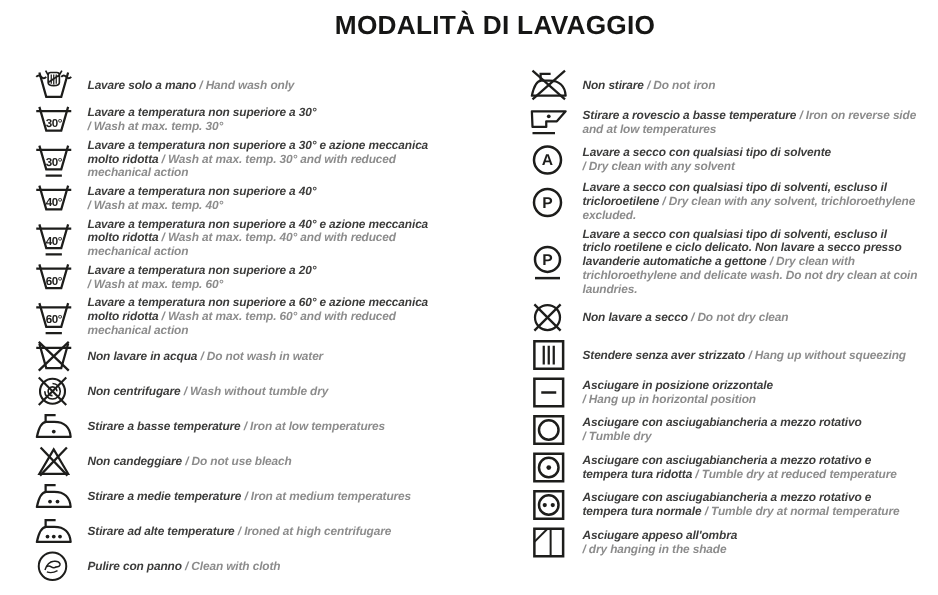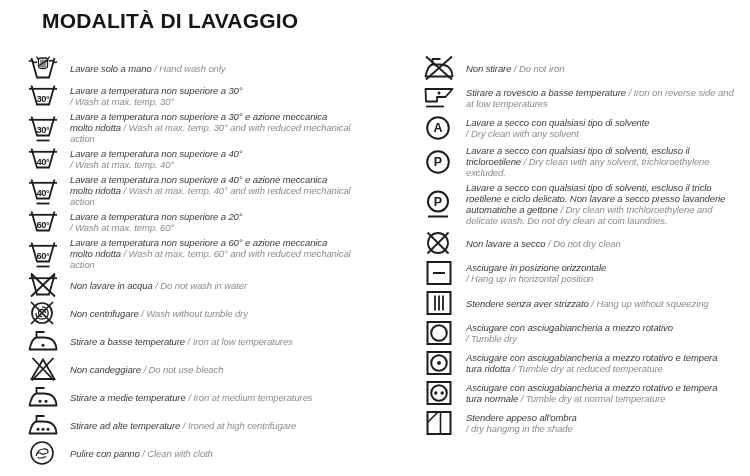--- a/index.html
+++ b/index.html
@@ -6,20 +6,21 @@
   body{
     width:750px;height:476px;overflow:hidden;
     font-family:"Liberation Sans",sans-serif;
     color:#3c3c3b;
   }
   h1[data-name="page-title"]{
     margin:9px 0 0 42px;
     font-size:21px;line-height:24px;
     font-weight:700;letter-spacing:.2px;
     color:#161615;
+    text-align:center;
   }
   .columns{
     display:flex;
     margin-top:22px;
     padding-left:28px;
   }
   .col{display:flex;flex-direction:column;}
   .col-left{width:396px;}
   .col-right{width:320px;}
   .row{
@@ -33,24 +34,24 @@
   }
   .icon svg{display:block;}
   .desc{
     margin:0 0 0 10px;
     font-size:9.5px;line-height:11px;
     letter-spacing:-.1px;
   }
   .col-left .desc{width:282px;}
   .col-right .desc{width:268px;}
   .it{
-    font-weight:400;font-style:italic;color:#3c3c3b;
+    font-weight:700;font-style:italic;color:#3c3c3b;
   }
   .en{
-    font-weight:400;font-style:italic;color:#8c8c8c;
+    font-weight:700;font-style:italic;color:#8c8c8c;
   }
 </style>
 </head>
 <body>
 
 <h1 data-name="page-title">MODALITÀ DI LAVAGGIO</h1>
 
 <div class="columns" data-name="care-symbols-table">
   <div class="col col-left" id="col-left" data-name="care-column-left">
       <div class="row" data-name="care-row">
@@ -259,40 +260,40 @@
         <span class="icon" data-name="do-not-dry-clean-icon">
           <svg width="28" height="26" viewBox="0 0 28 26">
             <circle cx="14" cy="13" r="10" fill="none" stroke="#1d1d1b" stroke-width="1.8"></circle>
             <line x1="3.5" y1="2.5" x2="24.5" y2="23.5" stroke="#1d1d1b" stroke-width="1.8"></line>
             <line x1="24.5" y1="2.5" x2="3.5" y2="23.5" stroke="#1d1d1b" stroke-width="1.8"></line>
           </svg>
         </span>
         <p class="desc" data-name="care-description"><span class="it" data-name="description-italian">Non lavare a secco</span> <span class="en" data-name="description-english">/ Do not dry clean</span></p>
       </div>
       <div class="row" data-name="care-row">
-        <span class="icon" data-name="dry-flat-icon">
-          <svg width="30" height="26" viewBox="0 0 30 26">
-            <rect x="3.5" y="2" width="23" height="22" fill="none" stroke="#1d1d1b" stroke-width="2"></rect>
-            <line x1="9" y1="13" x2="21" y2="13" stroke="#1d1d1b" stroke-width="2"></line>
-          </svg>
-        </span>
-        <p class="desc" data-name="care-description"><span class="it" data-name="description-italian">Asciugare in posizione orizzontale</span><br><span class="en" data-name="description-english">/ Hang up in horizontal position</span></p>
-      </div>
-      <div class="row" data-name="care-row">
         <span class="icon" data-name="drip-dry-icon">
           <svg width="30" height="26" viewBox="0 0 30 26">
             <rect x="3.5" y="2" width="23" height="22" fill="none" stroke="#1d1d1b" stroke-width="2"></rect>
             <line x1="11" y1="5.5" x2="11" y2="20.5" stroke="#1d1d1b" stroke-width="1.8"></line>
             <line x1="15" y1="5.5" x2="15" y2="20.5" stroke="#1d1d1b" stroke-width="1.8"></line>
             <line x1="19" y1="5.5" x2="19" y2="20.5" stroke="#1d1d1b" stroke-width="1.8"></line>
           </svg>
         </span>
         <p class="desc" data-name="care-description"><span class="it" data-name="description-italian">Stendere senza aver strizzato</span> <span class="en" data-name="description-english">/ Hang up without squeezing</span></p>
       </div>
       <div class="row" data-name="care-row">
+        <span class="icon" data-name="dry-flat-icon">
+          <svg width="30" height="26" viewBox="0 0 30 26">
+            <rect x="3.5" y="2" width="23" height="22" fill="none" stroke="#1d1d1b" stroke-width="2"></rect>
+            <line x1="9" y1="13" x2="21" y2="13" stroke="#1d1d1b" stroke-width="2"></line>
+          </svg>
+        </span>
+        <p class="desc" data-name="care-description"><span class="it" data-name="description-italian">Asciugare in posizione orizzontale</span><br><span class="en" data-name="description-english">/ Hang up in horizontal position</span></p>
+      </div>
+      <div class="row" data-name="care-row">
         <span class="icon" data-name="tumble-dry-icon">
           <svg width="30" height="26" viewBox="0 0 30 26">
             <rect x="3.5" y="2" width="23" height="22" fill="none" stroke="#1d1d1b" stroke-width="2"></rect>
             <circle cx="15" cy="13" r="7.8" fill="none" stroke="#1d1d1b" stroke-width="2"></circle>
           </svg>
         </span>
         <p class="desc" data-name="care-description"><span class="it" data-name="description-italian">Asciugare con asciugabiancheria a mezzo rotativo</span><br><span class="en" data-name="description-english">/ Tumble dry</span></p>
       </div>
       <div class="row" data-name="care-row">
         <span class="icon" data-name="tumble-dry-reduced-icon">
@@ -316,16 +317,16 @@
         <p class="desc" data-name="care-description"><span class="it" data-name="description-italian">Asciugare con asciugabiancheria a mezzo rotativo e tempera tura normale</span> <span class="en" data-name="description-english">/ Tumble dry at normal temperature</span></p>
       </div>
       <div class="row" data-name="care-row">
         <span class="icon" data-name="dry-in-shade-icon">
           <svg width="30" height="26" viewBox="0 0 30 26">
             <rect x="3.5" y="2" width="23" height="22" fill="none" stroke="#1d1d1b" stroke-width="2"></rect>
             <line x1="16.5" y1="2" x2="16.5" y2="24" stroke="#1d1d1b" stroke-width="1.6"></line>
             <line x1="3.5" y1="12.5" x2="14" y2="2" stroke="#1d1d1b" stroke-width="1.6"></line>
           </svg>
         </span>
-        <p class="desc" data-name="care-description"><span class="it" data-name="description-italian">Stendere appeso all'ombra</span><br><span class="en" data-name="description-english">/ dry hanging in the shade</span></p>
+        <p class="desc" data-name="care-description"><span class="it" data-name="description-italian">Asciugare appeso all'ombra</span><br><span class="en" data-name="description-english">/ dry hanging in the shade</span></p>
       </div>
     </div>
 </div>
 
 </body></html>

